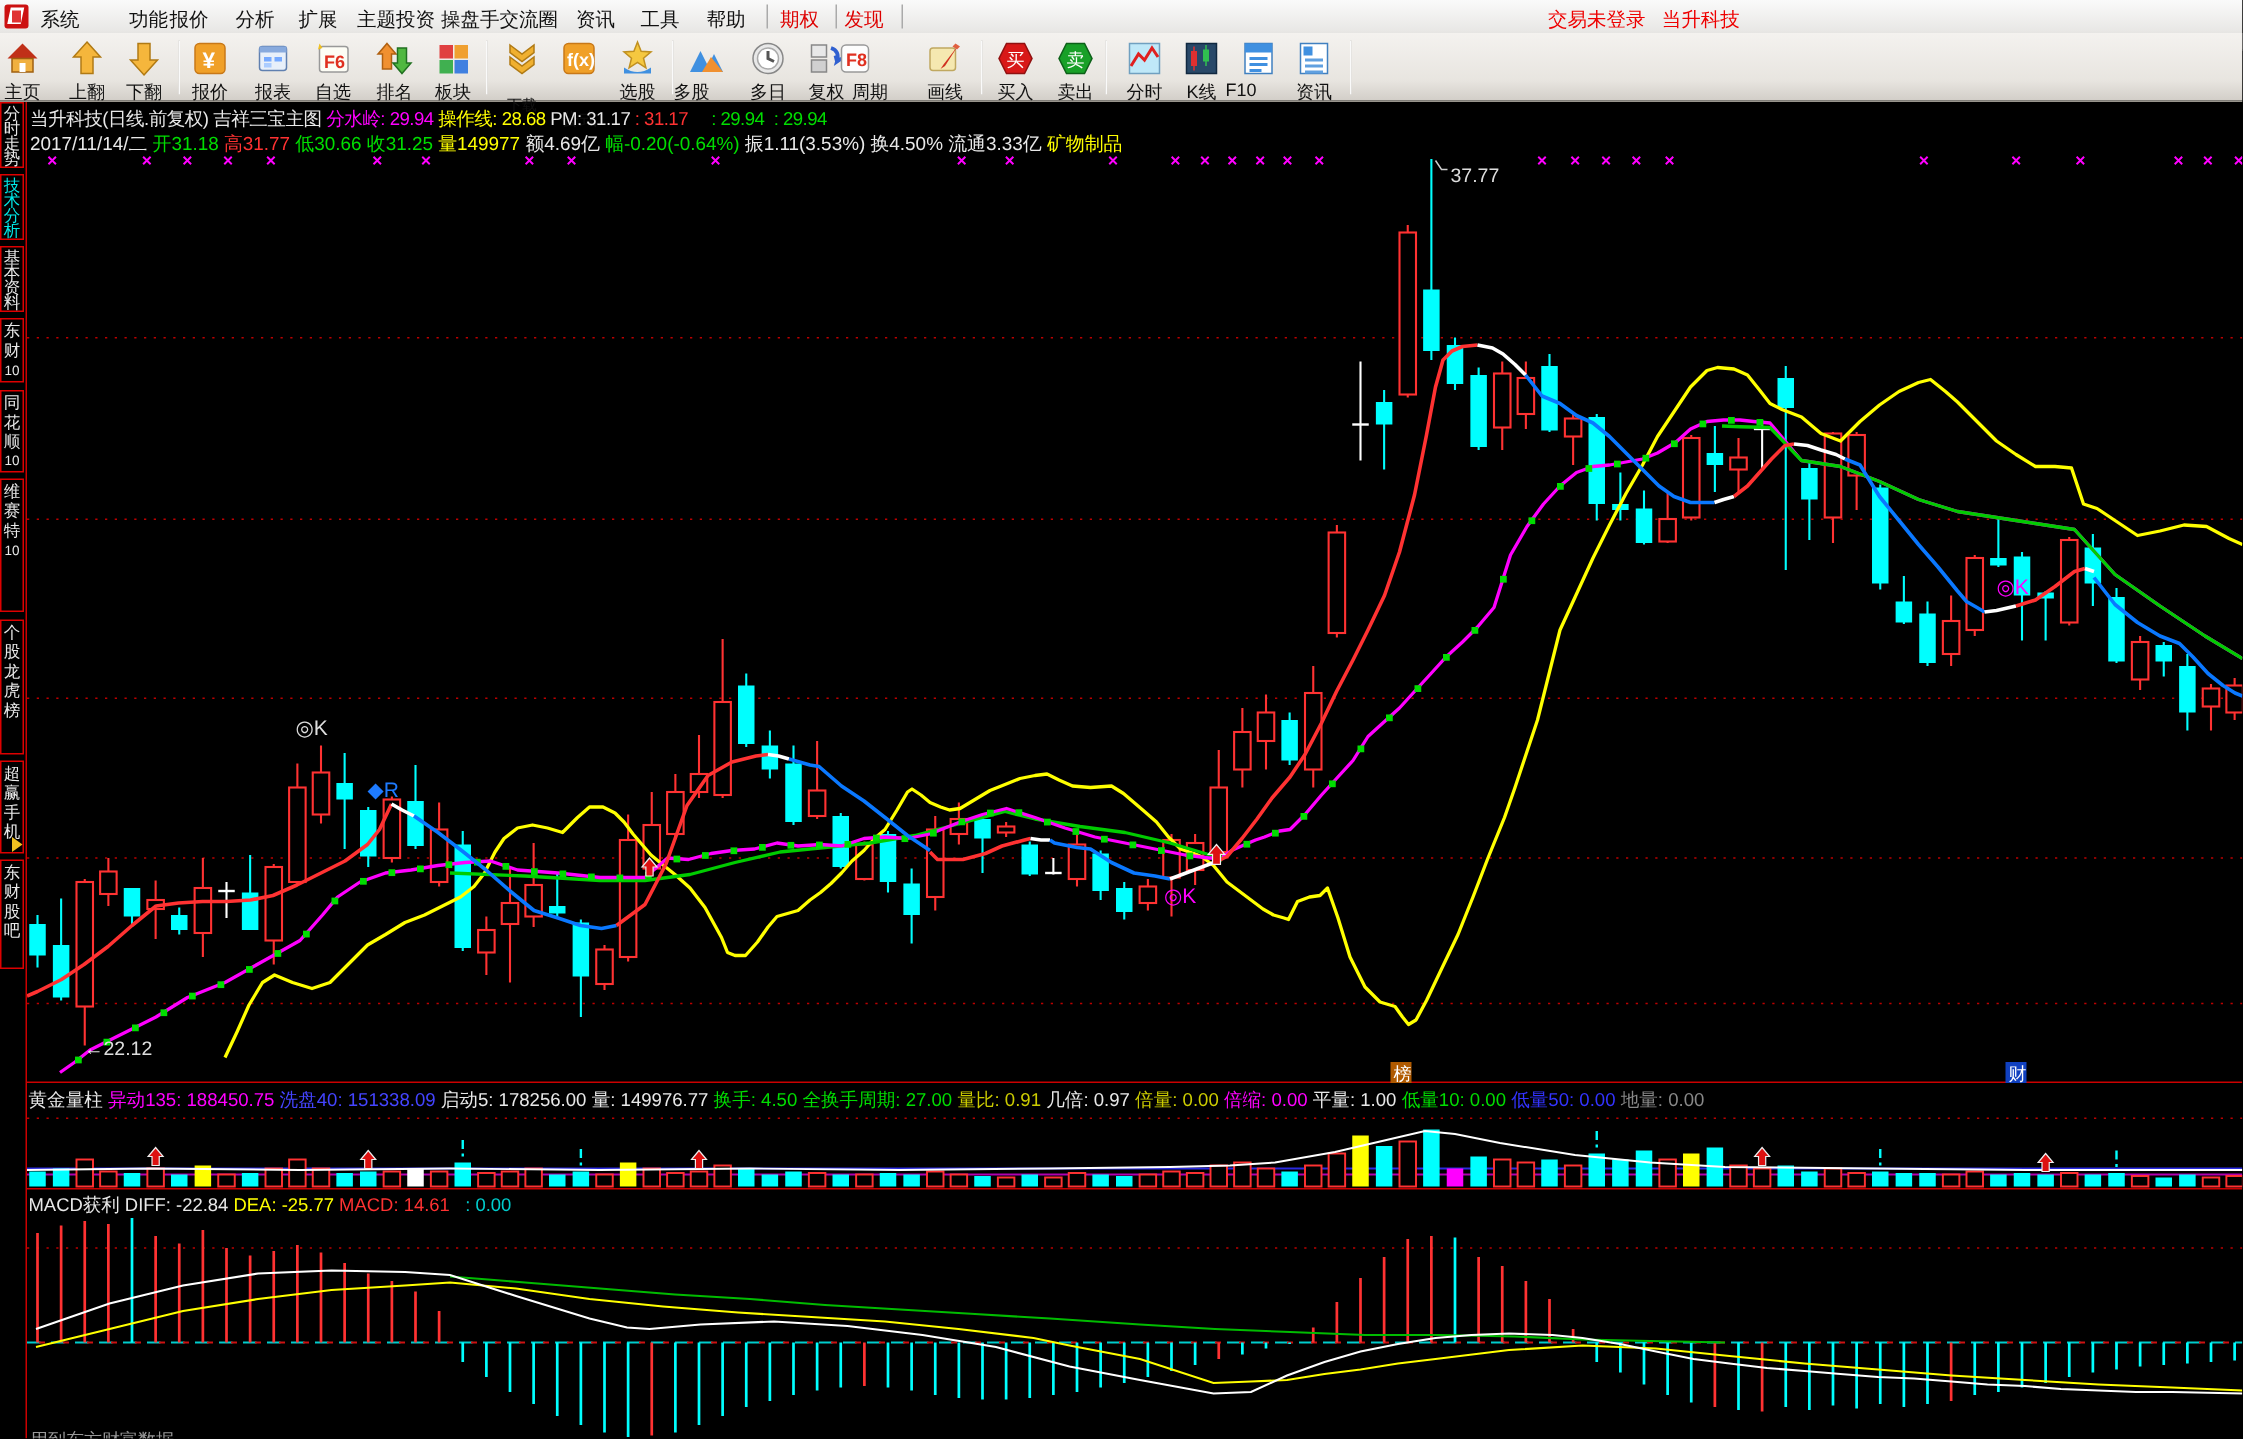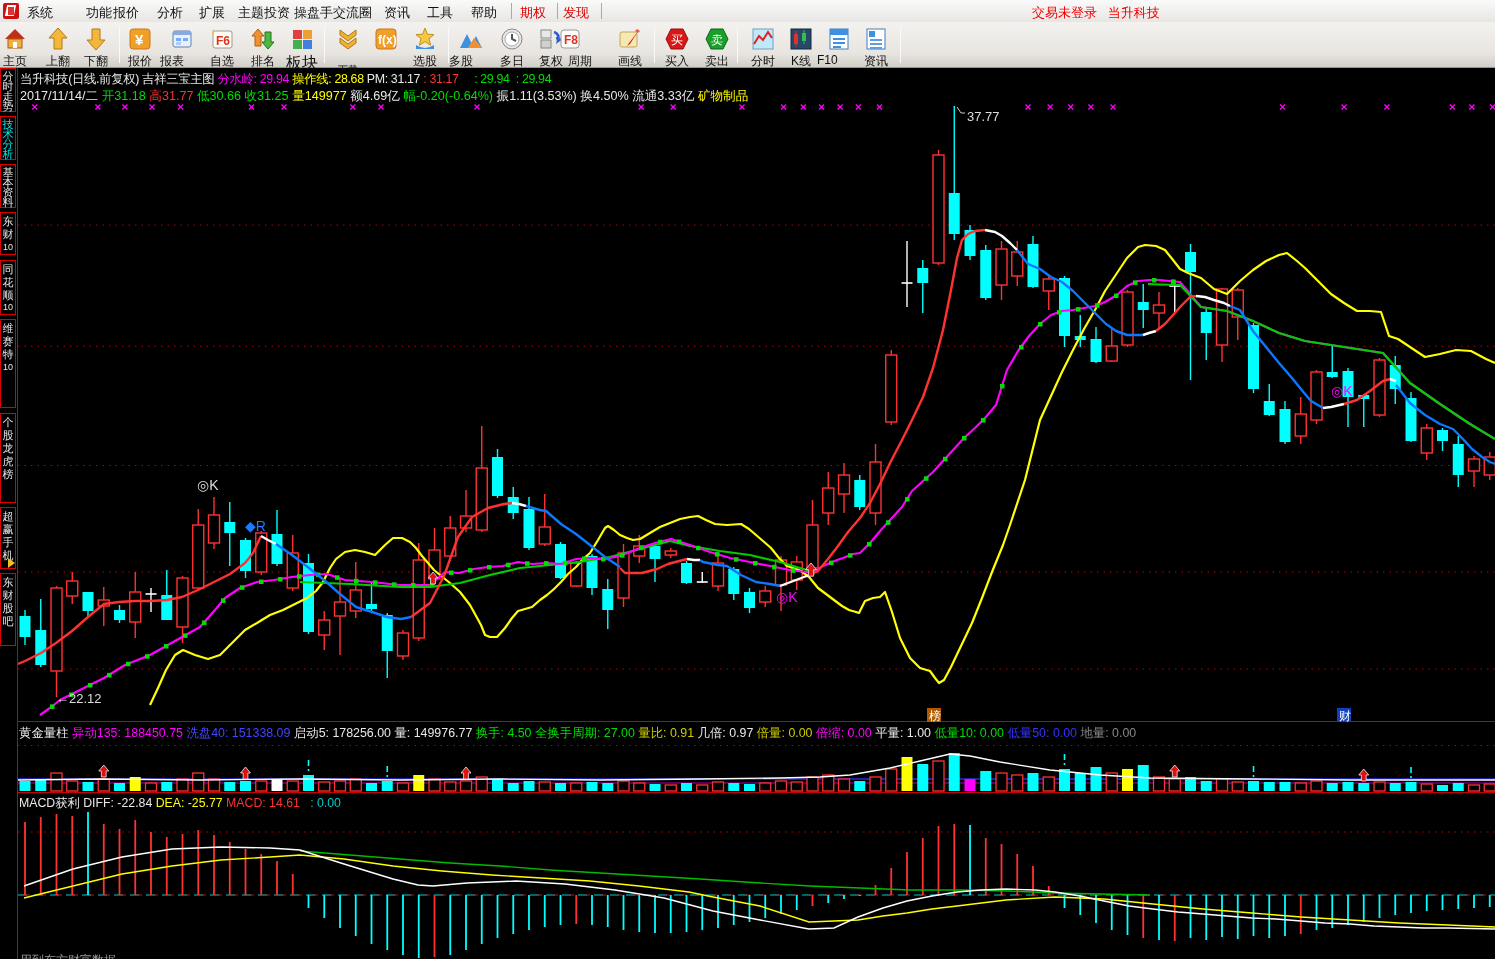--- a/index.html
+++ b/index.html
@@ -587,21 +587,21 @@
       </svg> 
       <div style="font-size:12px;color:#111;margin-top:1px">下翻</div>
     </div>
     <div style="position:absolute;left:118px;top:4px;width:44px;text-align:center"> 
       <svg width="26" height="26" viewBox="0 0 26 26" style="display:block;margin:0 auto">
         <rect x="3" y="3" width="20" height="20" rx="3" fill="#f0a028" stroke="#c87818"></rect>
         <text x="8" y="19" font-size="15" fill="#fff" font-family="Liberation Sans" font-weight="bold">¥</text>
       </svg> 
       <div style="font-size:12px;color:#111;margin-top:1px">报价</div>
     </div>
-    <div style="position:absolute;left:160px;top:4px;width:44px;"> 
+    <div style="position:absolute;left:160px;top:4px;width:44px;text-align:center"> 
       <svg width="26" height="26" viewBox="0 0 26 26" style="display:block;margin:0 auto">
         <rect x="4" y="5" width="18" height="16" rx="2" fill="#e8f0fa" stroke="#6080b0"></rect>
         <rect x="4" y="5" width="18" height="4" fill="#88aadd"></rect>
         <rect x="7" y="12" width="5" height="3" fill="#77aaff"></rect>
         <rect x="14" y="12" width="5" height="3" fill="#77aaff"></rect>
         <rect x="7" y="16" width="5" height="3" fill="#aaccff"></rect>
       </svg> 
       <div style="font-size:12px;color:#111;margin-top:1px">报表</div>
     </div>
     <div style="position:absolute;left:200px;top:4px;width:44px;text-align:center"> 
@@ -619,21 +619,21 @@
       </svg> 
       <div style="font-size:12px;color:#111;margin-top:1px">排名</div>
     </div>
     <div style="position:absolute;left:280px;top:4px;width:44px;text-align:center"> 
       <svg width="26" height="26" viewBox="0 0 26 26" style="display:block;margin:0 auto">
         <rect x="4" y="4" width="9" height="9" fill="#e04040"></rect>
         <rect x="14" y="4" width="9" height="9" fill="#f0a030"></rect>
         <rect x="4" y="14" width="9" height="9" fill="#40b050"></rect>
         <rect x="14" y="14" width="9" height="9" fill="#4080e0"></rect>
       </svg> 
-      <div style="font-size:16px;color:#111;margin-top:1px">板块</div>
+      <div style="font-size:12px;color:#111;margin-top:1px">板块</div>
     </div>
     <div style="position:absolute;left:326px;top:4px;width:44px;text-align:center"> 
       <svg width="26" height="26" viewBox="0 0 26 26" style="display:block;margin:0 auto">
         <path d="M5 4 L13 10 L21 4 L21 9 L13 15 L5 9 Z" fill="#f0b030" stroke="#b07a14"></path>
         <path d="M5 12 L13 18 L21 12 L21 17 L13 23 L5 17 Z" fill="#f0b030" stroke="#b07a14"></path>
       </svg> 
       <div style="font-size:10px;color:#111;margin-top:11px">下载</div>
     </div>
     <div style="position:absolute;left:364px;top:4px;width:44px;text-align:center"> 
       <svg width="26" height="26" viewBox="0 0 26 26" style="display:block;margin:0 auto">

